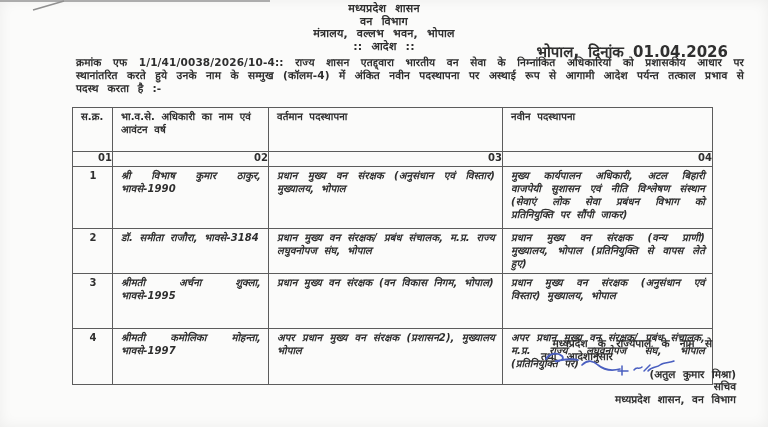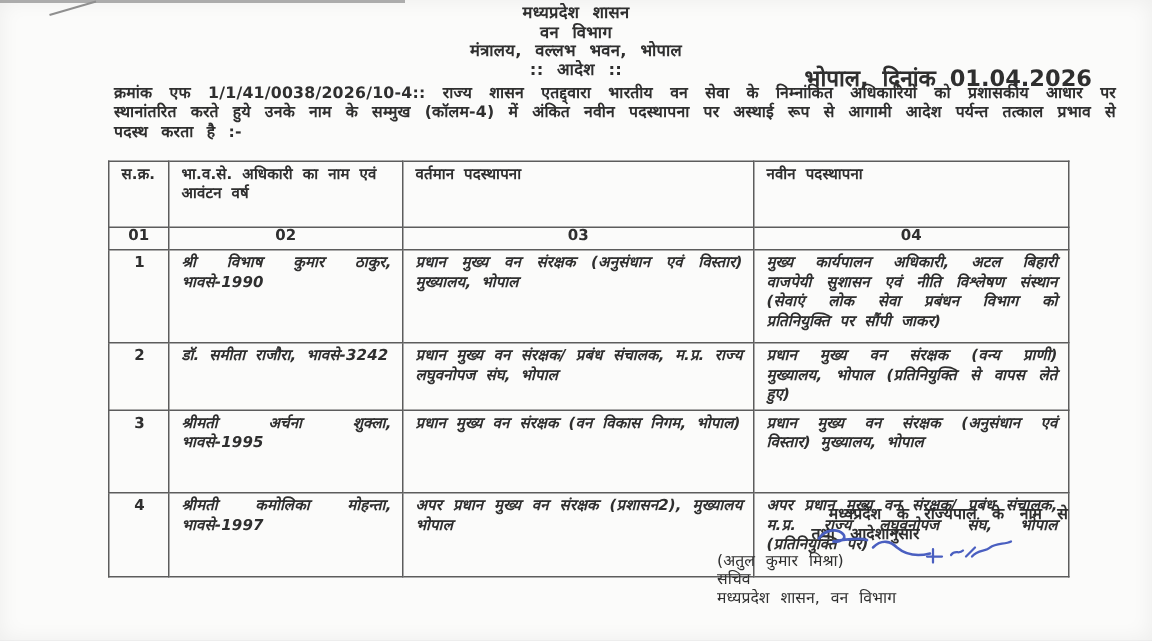--- a/index.html
+++ b/index.html
@@ -42,38 +42,38 @@
   table.order-table col.c3{width:234px;}
   table.order-table col.c4{width:210px;}
   table.order-table td,table.order-table th{
     border:1px solid #5c5c5c;
     vertical-align:top;
     padding:2px 7px 3px 8px;
     word-spacing:3px;letter-spacing:.1px;
     font-weight:bold;
   }
   th.hdr{text-align:left;vertical-align:top;padding-top:3px;height:38px;}
-  tr.numrow td{text-align:center;padding:0 0 1px 0;height:13px;line-height:12px;}
+  tr.numrow td{text-align:right;padding:0 0 1px 0;height:13px;line-height:12px;}
   td.sno{text-align:center;}
   td.cell-just{text-align:justify;text-align-last:left;font-style:italic;}
   tr.r1 td{height:56px;}
   tr.r2 td{height:38px;}
   tr.r3 td{height:49px;}
   tr.r4 td{height:50px;}
   .footer-auth{
     position:absolute;right:56px;top:338px;width:270px;
     text-align:center;
     font-size:10.5px;line-height:12.5px;font-weight:bold;word-spacing:4px;font-family:Liberation Mono, monospace;
   }
   .footer-auth .l1{white-space:nowrap;text-align:right;}
   .signature-svg{position:absolute;left:538px;top:349px;}
   .sign-block{
     position:absolute;left:478px;top:368px;width:258px;
-    text-align:left;
-    font-size:10.5px;line-height:12.3px;font-weight:normal;word-spacing:4px;
+    text-align:right;
+    font-size:10.5px;line-height:12.3px;font-weight:bold;word-spacing:4px;
   }
   .sign-block div{white-space:nowrap;}
 </style>
 </head>
 <body>
 
 <div class="page">
 
   <div class="top-edge"></div>
 
@@ -113,21 +113,21 @@
       <td>04</td>
     </tr>
     <tr class="r1">
       <td class="sno">1</td>
       <td class="cell-just">श्री विभाष कुमार ठाकुर, भावसे-1990</td>
       <td class="cell-just">प्रधान मुख्य वन संरक्षक (अनुसंधान एवं विस्तार) मुख्यालय, भोपाल</td>
       <td class="cell-just">मुख्य कार्यपालन अधिकारी, अटल बिहारी वाजपेयी सुशासन एवं नीति विश्लेषण संस्थान (सेवाएं लोक सेवा प्रबंधन विभाग को प्रतिनियुक्ति पर सौंपी जाकर)</td>
     </tr>
     <tr class="r2">
       <td class="sno">2</td>
-      <td class="cell-just">डॉ. समीता राजौरा, भावसे-3242</td>
+      <td class="cell-just">डॉ. समीता राजौरा, भावसे-3184</td>
       <td class="cell-just">प्रधान मुख्य वन संरक्षक/ प्रबंध संचालक, म.प्र. राज्य लघुवनोपज संघ, भोपाल</td>
       <td class="cell-just">प्रधान मुख्य वन संरक्षक (वन्य प्राणी) मुख्यालय, भोपाल (प्रतिनियुक्ति से वापस लेते हुए)</td>
     </tr>
     <tr class="r3">
       <td class="sno">3</td>
       <td class="cell-just">श्रीमती अर्चना शुक्ला, भावसे-1995</td>
       <td class="cell-just">प्रधान मुख्य वन संरक्षक (वन विकास निगम, भोपाल)</td>
       <td class="cell-just">प्रधान मुख्य वन संरक्षक (अनुसंधान एवं विस्तार) मुख्यालय, भोपाल</td>
     </tr>
     <tr class="r4">

